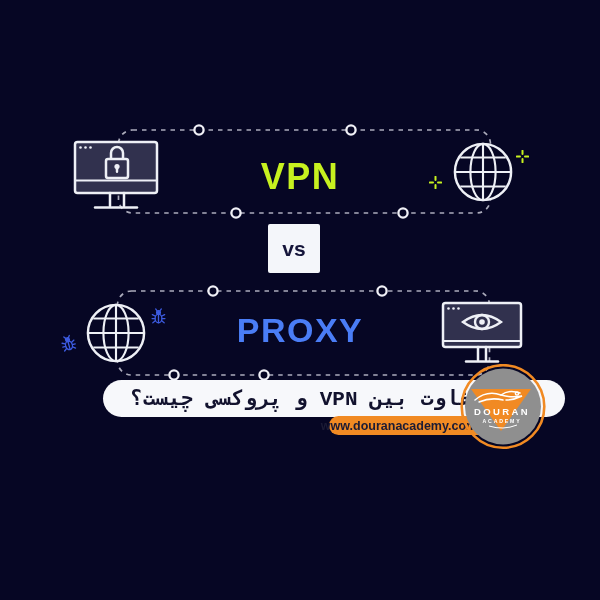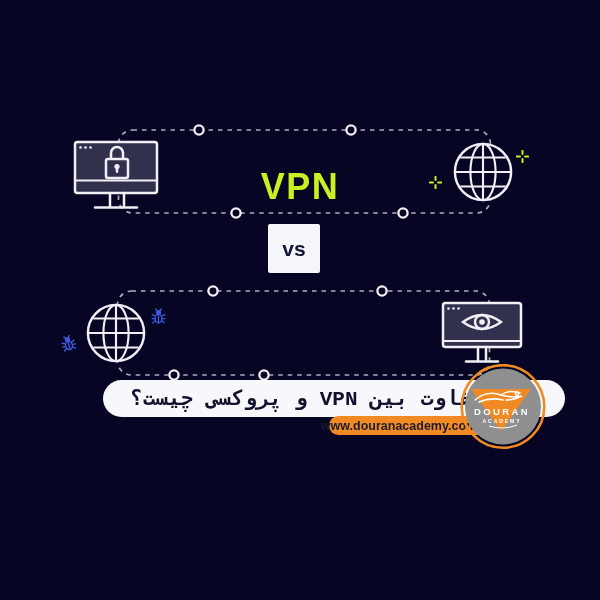--- a/index.html
+++ b/index.html
@@ -11,21 +11,21 @@
   .abs{position:absolute;}
   svg{display:block;}
   
   #net{position:absolute;left:0;top:0;z-index:0;}
   .icon-layer{z-index:1;}
   
   .section-label{
     position:absolute;text-align:center;font-weight:bold;
     letter-spacing:1.5px;z-index:1;
   }
-  .vpn-label{left:230px;top:166px;width:140px;font-size:36px;color:#c7f11f;}
+  .vpn-label{left:230px;top:156px;width:140px;font-size:36px;color:#c7f11f;}
   .proxy-label{left:210px;top:311px;width:180px;font-size:34px;color:#4a7df6;}
   
   .vs-badge{
     left:268px;top:224px;width:52px;height:49px;background:#f4f6fa;
     border-radius:2px;display:flex;align-items:center;justify-content:center;
     font-size:21px;font-weight:bold;color:#15153a;z-index:1;text-align:right;
   }
   
   .title-pill{
     left:103px;top:380px;width:462px;height:37px;background:#f7f8fb;
@@ -152,20 +152,21 @@
         <line x1="10.5" y1="3" x2="12" y2="1"></line>
       <line x1="5.4" y1="8.5" x2="2.5" y2="7"></line>
         <line x1="5.3" y1="11.2" x2="2.2" y2="11.2"></line>
         <line x1="5.6" y1="13.6" x2="3" y2="15.6"></line>
       <line x1="12.6" y1="8.5" x2="15.5" y2="7"></line>
         <line x1="12.7" y1="11.2" x2="15.8" y2="11.2"></line>
         <line x1="12.4" y1="13.6" x2="15" y2="15.6"></line>
     </g>
   </svg>
 
+  <div class="section-label proxy-label">PROXY</div>
 
   <svg class="abs icon-layer" style="left:437px;top:297px" width="90" height="72" viewBox="0 0 90 72">
     <rect x="6" y="6" width="78" height="44" rx="2.5" fill="#31314e" stroke="#eef0f6" stroke-width="2.5"></rect>
     <g fill="#eef0f6">
       <circle cx="11.5" cy="11.5" r="1.3"></circle>
         <circle cx="16.5" cy="11.5" r="1.3"></circle>
         <circle cx="21.5" cy="11.5" r="1.3"></circle>
     </g>
     <line x1="7" y1="44" x2="83" y2="44" stroke="#eef0f6" stroke-width="2.2"></line>
     <g>

